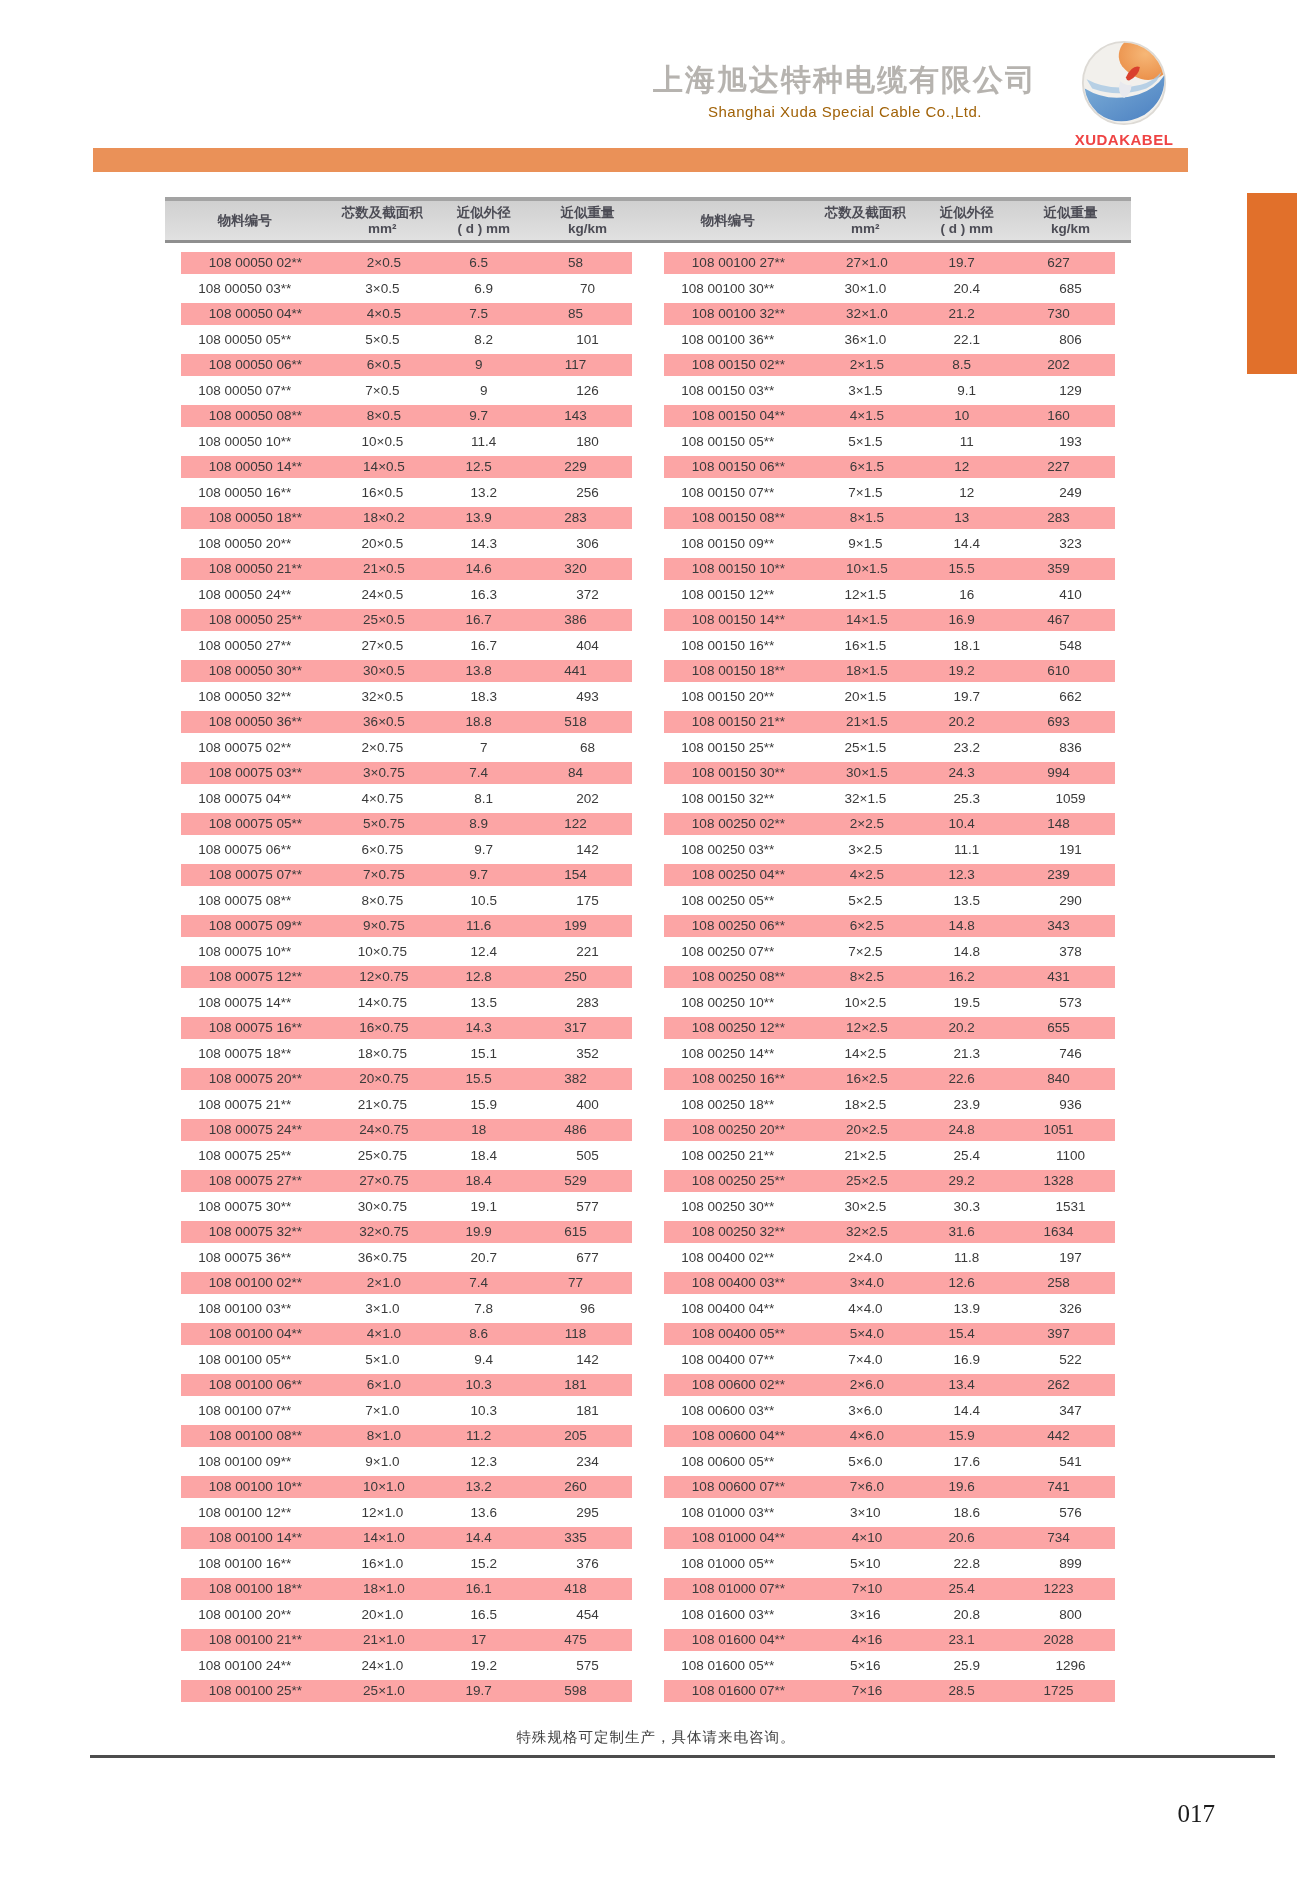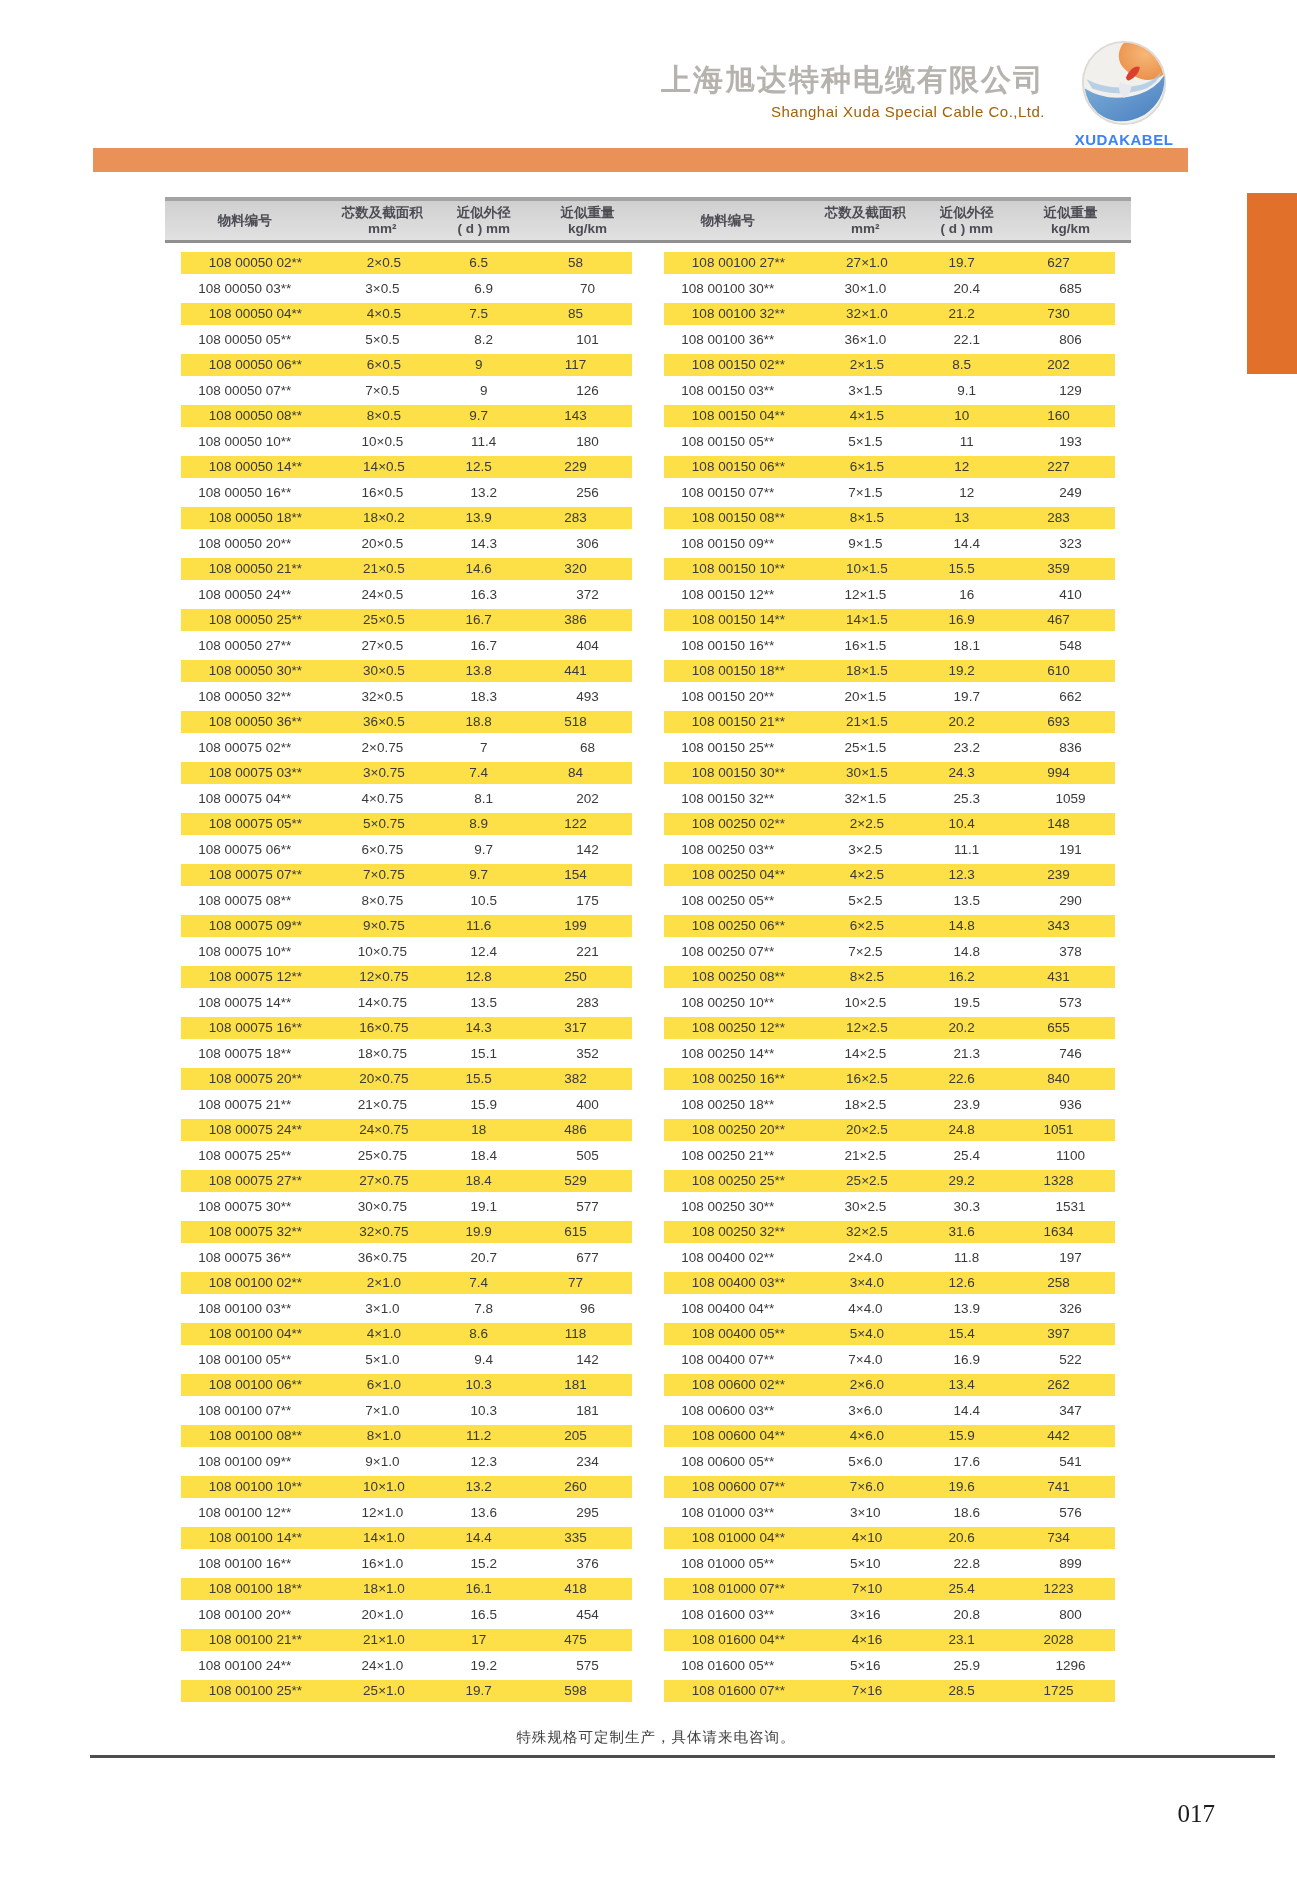--- a/index.html
+++ b/index.html
@@ -1,46 +1,46 @@
 <!DOCTYPE html>
 <html><head>
 <meta charset="utf-8">
 <style>
   * { margin:0; padding:0; box-sizing:border-box; }
   body { background:#ffffff; font-family:"Liberation Sans", sans-serif; }
   .page { position:relative; width:1297px; height:1885px; background:#ffffff; overflow:hidden; }
 
   
-  .brand { position:absolute; top:62px; right:252px; text-align:right; }
+  .brand { position:absolute; top:62px; right:260px; text-align:center; }
   .brand .zh { font-size:30px; font-weight:bold; color:#b6b3af; letter-spacing:2px; line-height:1.2; }
   .brand .en { font-size:15px; color:#a16207; margin-top:5px; letter-spacing:0.5px; }
 
   .logo { position:absolute; left:1070px; top:40px; width:108px; text-align:center; }
-  .logo .logo-text { font-size:15px; font-weight:bold; color:#3b82f6; letter-spacing:0.5px; margin-top:1px; }
+  .logo .logo-text { font-size:15px; font-weight:bold; color:#ef4444; letter-spacing:0.5px; margin-top:1px; }
 
   .orange-bar { position:absolute; left:93px; top:148px; width:1095px; height:24px; }
   .side-tab  { position:absolute; left:1247px; top:193px; width:50px; height:181px; }
 
   
   .tables { position:absolute; left:165px; top:197px; width:982px; display:flex; gap:0; }
   .cable-table { width:483px; }
   .thead {
     height:46px; border-top:4px solid #a3a3a3; border-bottom:3px solid #8f8f8f;
     background:linear-gradient(#d0d0d0,#e1e1e1);
     display:grid; grid-template-columns:33% 24% 18% 25%; align-items:center;
     margin-bottom:7px;
   }
   .th { display:flex; flex-direction:column; justify-content:center; text-align:center;
         font-size:13.5px; font-weight:bold; color:#4c4c55; line-height:1.18; }
   .tbody .row {
     height:25.5px; display:grid; grid-template-columns:33% 24% 18% 25%;
     align-items:center; font-size:13.5px; color:#3a3a3a;
   }
   .tbody .row.odd {
-    background:#fde047; background-clip:content-box; padding:2px 16px;
+    background:#fca5a5; background-clip:content-box; padding:2px 16px;
   }
   .cell { text-align:center; white-space:nowrap; }
 
   
   .footer-note { position:absolute; left:165px; width:982px; top:1728px;
                  text-align:center; font-size:14.5px; color:#3f3f3f; letter-spacing:1px; }
   .footer-rule { position:absolute; left:90px; top:1755px; width:1185px; height:3px; background:#4d4d4d; }
   .page-number { position:absolute; right:82px; top:1800px;
                  font-family:"Liberation Serif", serif; font-size:25px; color:#1c1c1c; }
 </style>

